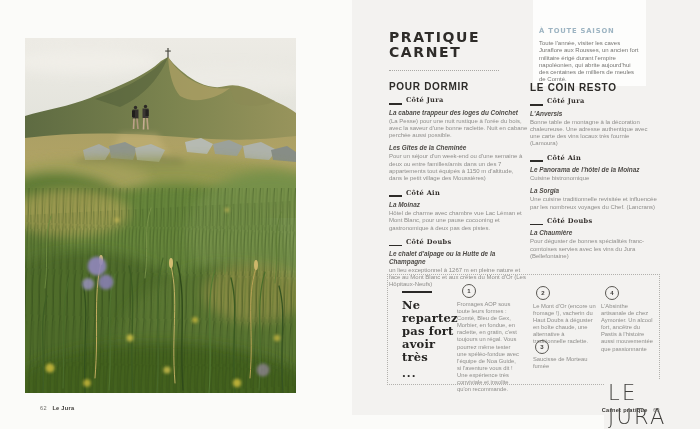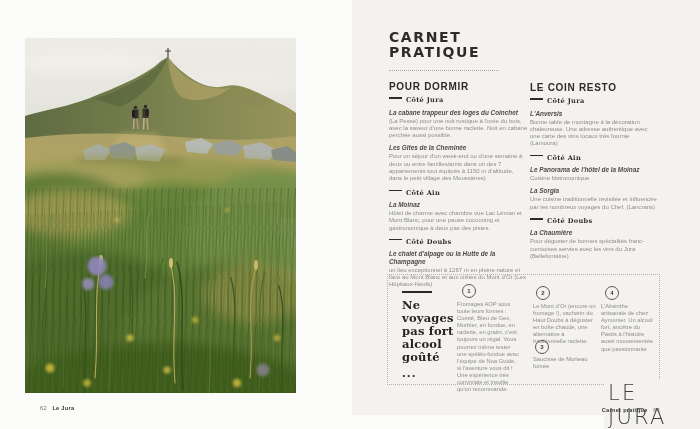--- a/index.html
+++ b/index.html
@@ -14,21 +14,21 @@
     font-family:"DejaVu Sans",sans-serif;font-weight:800;font-size:14px;line-height:15px;
     letter-spacing:1.6px;}
   .dotted-rule{position:absolute;left:389px;top:70px;width:110px;height:0;
     border-top:1.5px dotted #a9a8a4;}
 
   .col{position:absolute;color:#8e8d8a;font-size:6px;line-height:7.3px;}
   .col-left{left:389px;top:83px;width:139px;}
   .col-right{left:530px;top:84px;width:127px;}
   .sec-head{font-family:Liberation Sans, sans-serif;font-weight:800;font-size:10px;
     letter-spacing:.7px;color:#2e2c29;margin:0 0 2px 0;}
-  .region-row{margin:7px 0 4px 0;display:flex;align-items:flex-start;}
+  .region-row{margin:7px 0 4px 0;display:flex;align-items:flex-end;}
   .dash{display:inline-block;width:13px;height:1.6px;background:#2e2c29;margin-right:4px;}
   .region-label{font-family:"DejaVu Serif",serif;font-weight:700;font-size:6.6px;
     color:#332f2c;letter-spacing:.3px;}
   .entry{margin-bottom:5px;}
   .entry-name{font-style:italic;font-weight:700;font-size:6.4px;color:#4e4b47;
     margin-bottom:1.5px;line-height:7.5px;}
   .entry-desc{color:#8e8d8a;}
 
   
   .season-box{position:absolute;left:533px;top:0;width:113px;height:86px;background:#fdfdfc;
@@ -198,25 +198,29 @@
   </figure>
 
   <div class="footer footer-left">
     <span>62</span>&nbsp;&nbsp;
     <b>Le Jura</b>
   </div>
 
   <div class="gray-page"></div>
 
   <div class="carnet-title">
+    <div>PRATIQUE</div>
     <div>CARNET</div>
-    <div>PRATIQUE</div>
   </div>
   <div class="dotted-rule"></div>
 
+  <aside class="season-box">
+    <div class="season-head">À TOUTE SAISON</div>
+    <div class="season-body">Toute l'année, visiter les caves Juraflore aux Rousses, un ancien fort militaire érigé durant l'empire napoléonien, qui abrite aujourd'hui des centaines de milliers de meules de Comté.</div>
+  </aside>
 
   <section class="col col-left">
     <h3 class="sec-head">POUR DORMIR</h3>
 
     <div class="region-row">
       <span class="dash"></span>
       <span class="region-label">Côté Jura</span>
     </div>
     <div class="entry">
       <div class="entry-name">La cabane trappeur des loges du Coinchet</div>
@@ -278,24 +282,24 @@
     <div class="entry">
       <div class="entry-name">La Chaumière</div>
       <div class="entry-desc">Pour déguster de bonnes spécialités franc-comtoises servies avec les vins du Jura (Bellefontaine)</div>
     </div>
   </section>
 
   <section class="taste-box">
     <div class="tb-rule"></div>
     <div class="tb-title">
       <div>Ne</div>
-      <div>voyages</div>
+      <div>repartez</div>
       <div>pas fort</div>
-      <div>alcool</div>
-      <div>goûté</div>
+      <div>avoir</div>
+      <div>très</div>
     </div>
     <div class="tb-dots">...</div>
 
     <div class="num-circle" style="left:74px;top:9px">1</div>
     <div class="tb-text" style="left:69px;top:26px;width:64px">Fromages AOP sous toute leurs formes : Comté, Bleu de Gex, Morbier, en fondue, en raclette, en gratin, c'est toujours un régal. Vous pourrez même tester une spéléo-fondue avec l'équipe de Noa Guide, si l'aventure vous dit ! Une expérience très conviviale et insolite qu'on recommande.</div>
 
     <div class="num-circle" style="left:148px;top:11px">2</div>
     <div class="tb-text" style="left:145px;top:28px;width:66px">Le Mont d'Or (encore un fromage !), vacherin du Haut Doubs à déguster en boîte chaude, une alternative à traditionnelle raclette.</div>
 
     <div class="num-circle" style="left:147px;top:65px">3</div>

